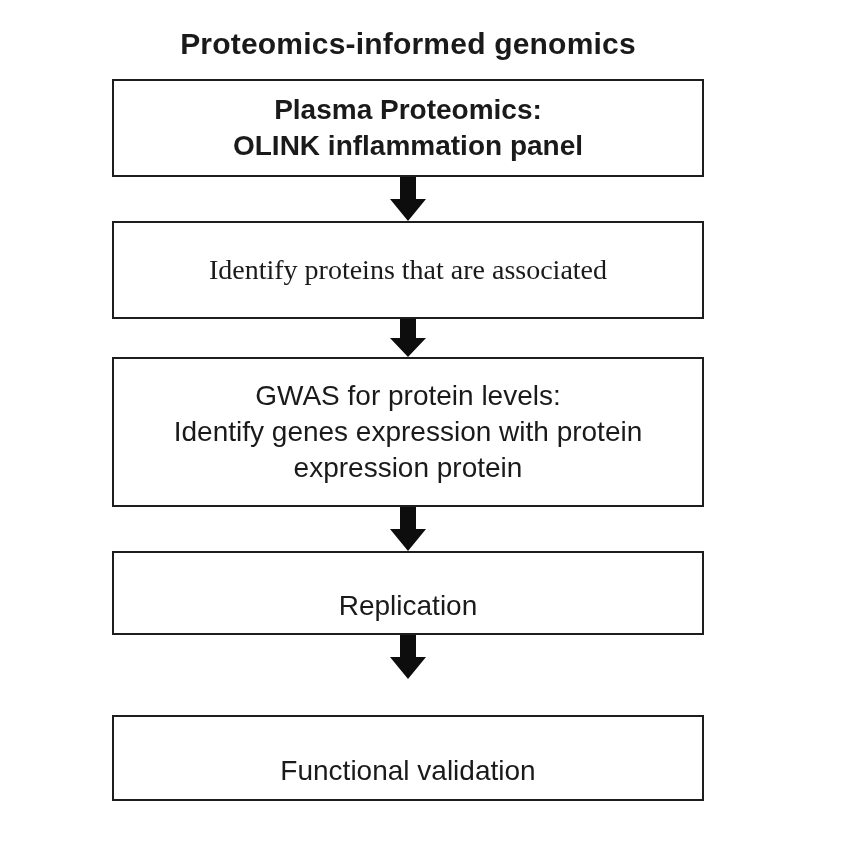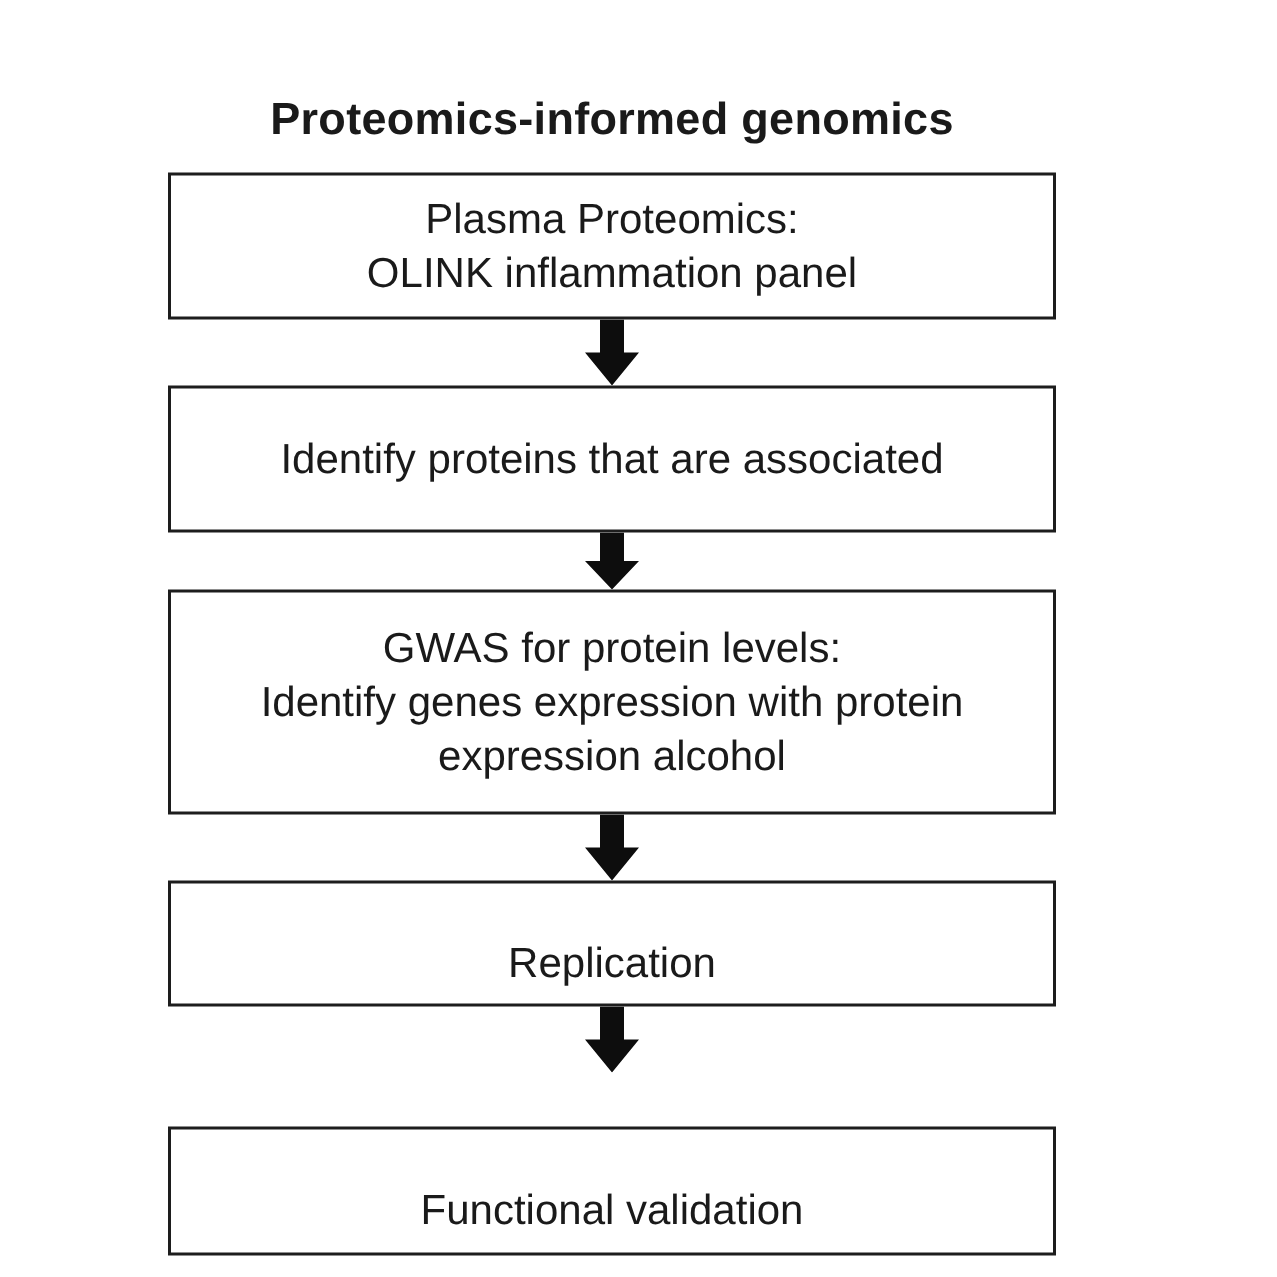--- a/index.html
+++ b/index.html
@@ -15,21 +15,21 @@
     color: #1a1a1a;
     overflow: hidden;
   }
   .diagram {
     position: absolute;
     left: 112px;
     top: 0;
     width: 592px;
   }
   .diagram-title {
-    margin-top: 62px;
+    margin-top: 26px;
     height: 36px;
     line-height: 36px;
     text-align: center;
     font-size: 30px;
     font-weight: bold;
     letter-spacing: 0.2px;
     white-space: nowrap;
   }
   .flow-box {
     box-sizing: border-box;
@@ -37,22 +37,22 @@
     background: #ffffff;
     display: flex;
     flex-direction: column;
     justify-content: center;
     align-items: center;
     text-align: center;
     font-size: 28px;
     line-height: 36px;
   }
   .flow-box .line { white-space: nowrap; }
-  .box-1 { margin-top: 17px; height: 98px; }
-  .box-2 { height: 98px; }
+  .box-1 { margin-top: 17px; height: 98px; font-weight: bold; }
+  .box-2 { height: 98px; font-family: Liberation Serif, serif; }
   .box-3 { height: 150px; }
   .box-4 { height: 84px; }
   .box-5 { height: 86px; margin-top: 36px; }
   .text-low { transform: translateY(13px); }
   .flow-arrow {
     display: block;
     margin: 0 auto;
     width: 36px;
   }
   .arrow-1, .arrow-3, .arrow-4 { height: 44px; }
@@ -83,21 +83,21 @@
 
   <div class="flow-arrow arrow-2">
     <svg viewBox="0 0 36 44" preserveAspectRatio="none" aria-hidden="true">
       <polygon points="10,0 26,0 26,22 36,22 18,44 0,22 10,22" fill="#0d0d0d"></polygon>
     </svg>
   </div>
 
   <div class="flow-box box-3">
     <div class="line">GWAS for protein levels:</div>
     <div class="line">Identify genes expression with protein</div>
-    <div class="line">expression alcohol</div>
+    <div class="line">expression protein</div>
   </div>
 
   <div class="flow-arrow arrow-3">
     <svg viewBox="0 0 36 44" preserveAspectRatio="none" aria-hidden="true">
       <polygon points="10,0 26,0 26,22 36,22 18,44 0,22 10,22" fill="#0d0d0d"></polygon>
     </svg>
   </div>
 
   <div class="flow-box box-4">
     <div class="line text-low">Replication</div>

